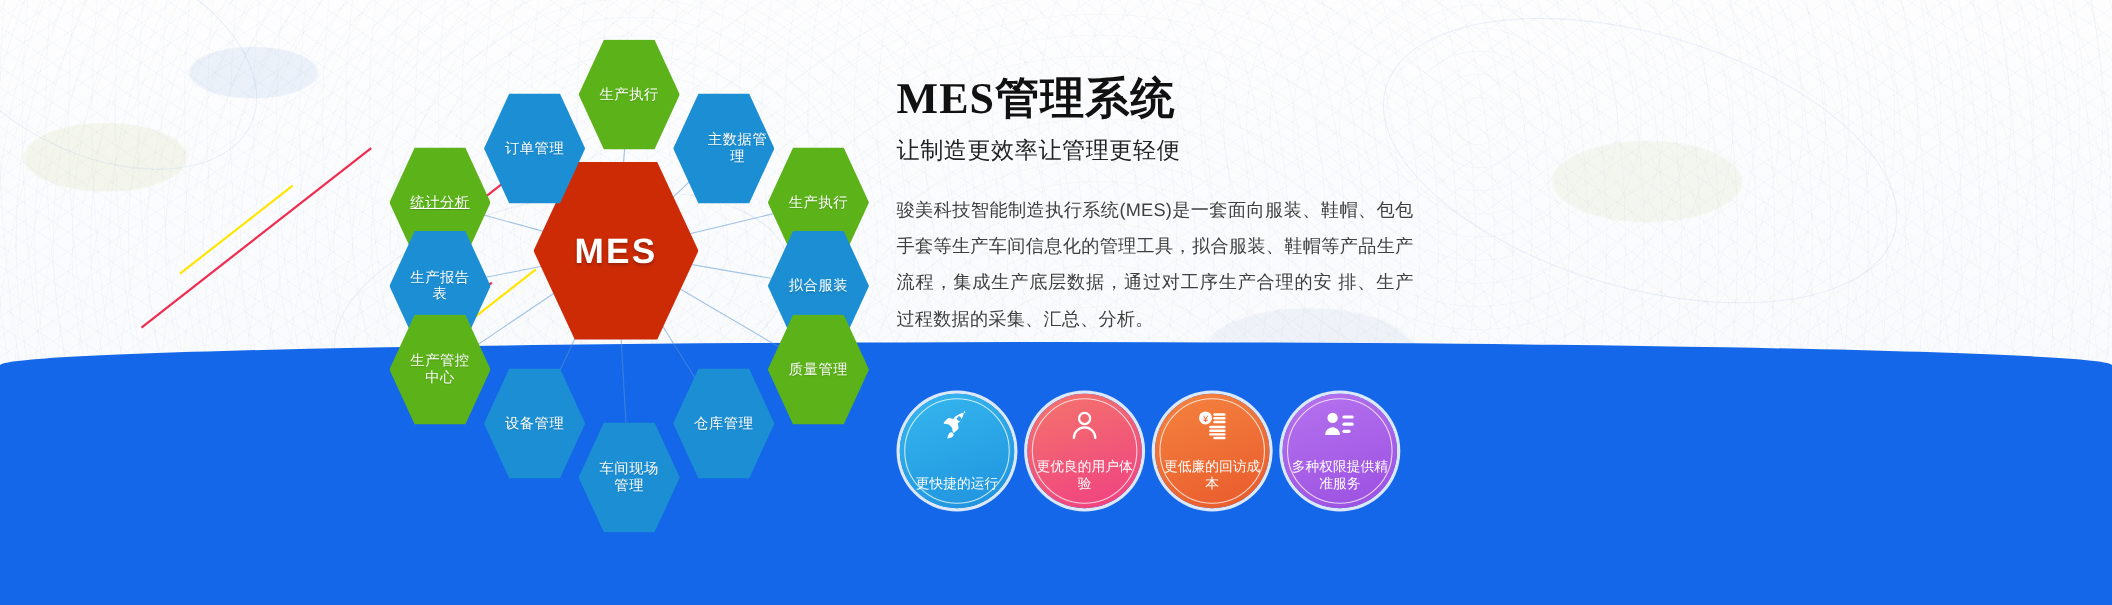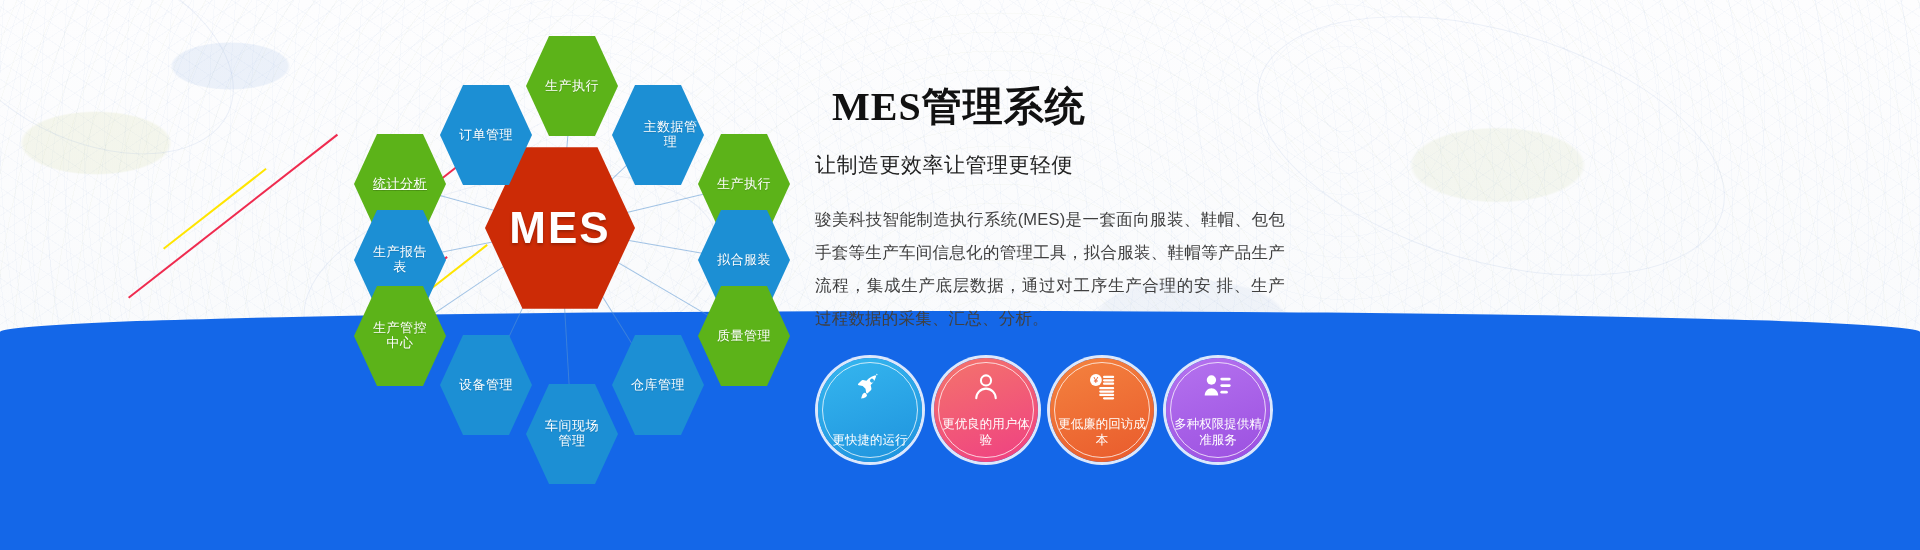--- a/index.html
+++ b/index.html
@@ -52,29 +52,29 @@
   .hex{
     position:absolute;display:flex;align-items:center;justify-content:center;
     text-align:center;color:#fff;line-height:1.15;
     clip-path:polygon(25% 2%, 75% 2%, 100% 50%, 75% 98%, 25% 98%, 0% 50%);
     font-size:13px;letter-spacing:.5px;
     text-shadow:0 1px 1px rgba(0,0,0,.15);
   }
   .hex.green{background:#5cb319;}
   .hex.blue{background:#1c8fd4;}
   .hex.center{
-    background:#cc2b06;font-size:44px;font-weight:bold;letter-spacing:2px;
+    background:#cc2b06;font-size:32px;font-weight:bold;letter-spacing:2px;
     text-shadow:0 2px 3px rgba(0,0,0,.25);
   }
   .spoke{position:absolute;background:rgba(90,150,210,.55);transform-origin:0 50%;height:1px;}
   
   #right-col{position:absolute;left:815px;top:62px;width:470px;}
   #main-title{
     font-family:"Liberation Serif","DejaVu Serif",serif;
-    font-weight:bold;font-size:40px;color:#111;letter-spacing:1px;margin:17px;
+    font-weight:bold;font-size:40px;color:#111;letter-spacing:1px;margin:0;
   }
   #sub-title{
     font-size:21px;color:#222;margin:6px 0 0 0;letter-spacing:.5px;font-weight:500;
   }
   #desc{
     margin:24px 0 0 0;font-size:16.5px;line-height:33px;color:#404040;
     letter-spacing:.2px;text-align:justify;
   }
   
   #features{position:absolute;left:818px;top:358px;display:flex;gap:12px;}

